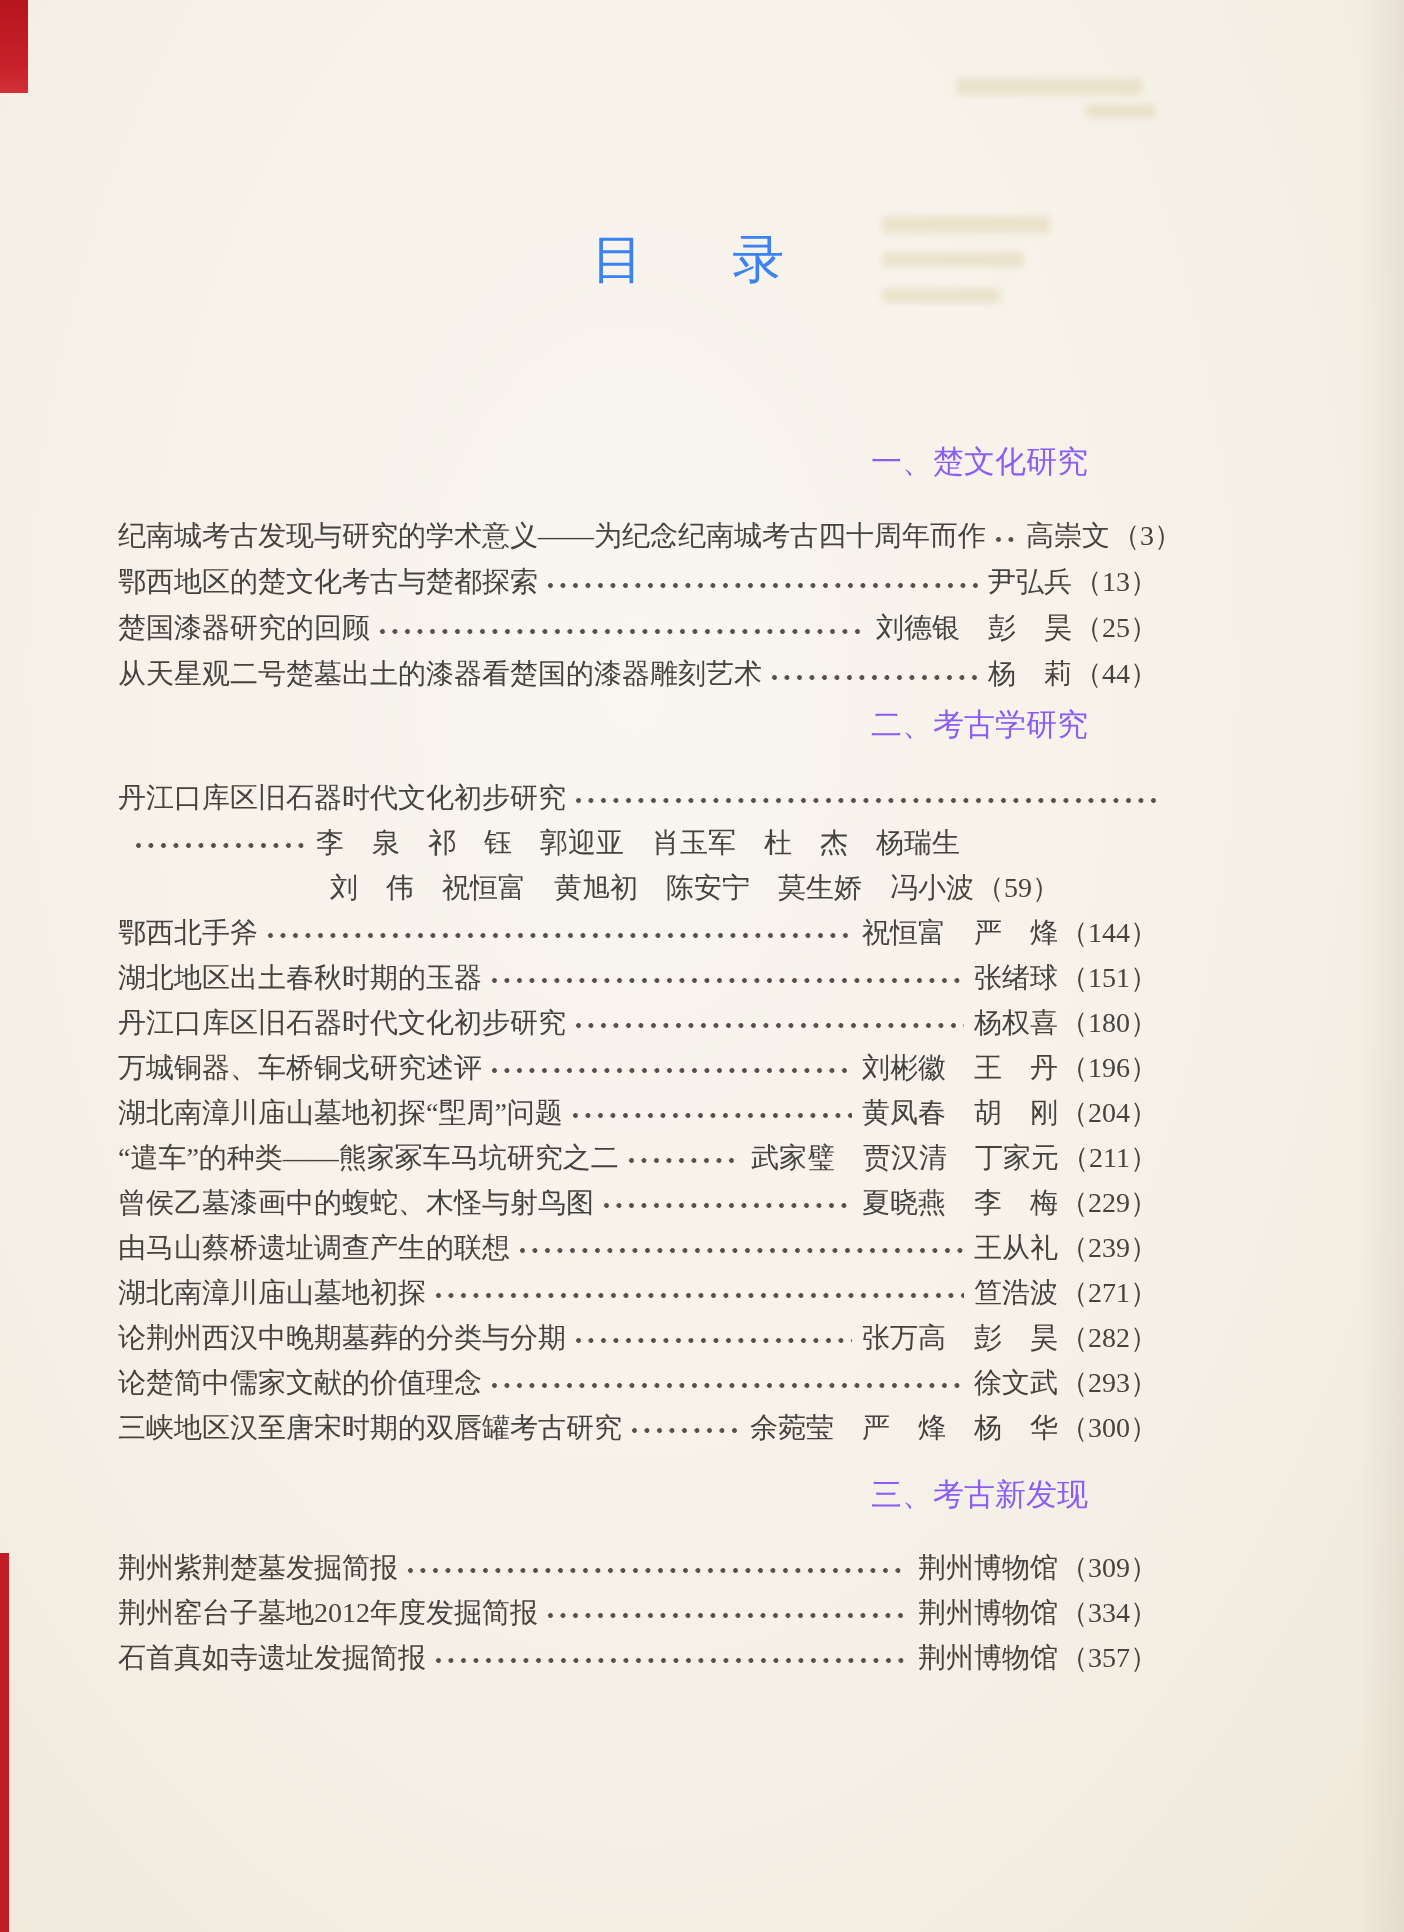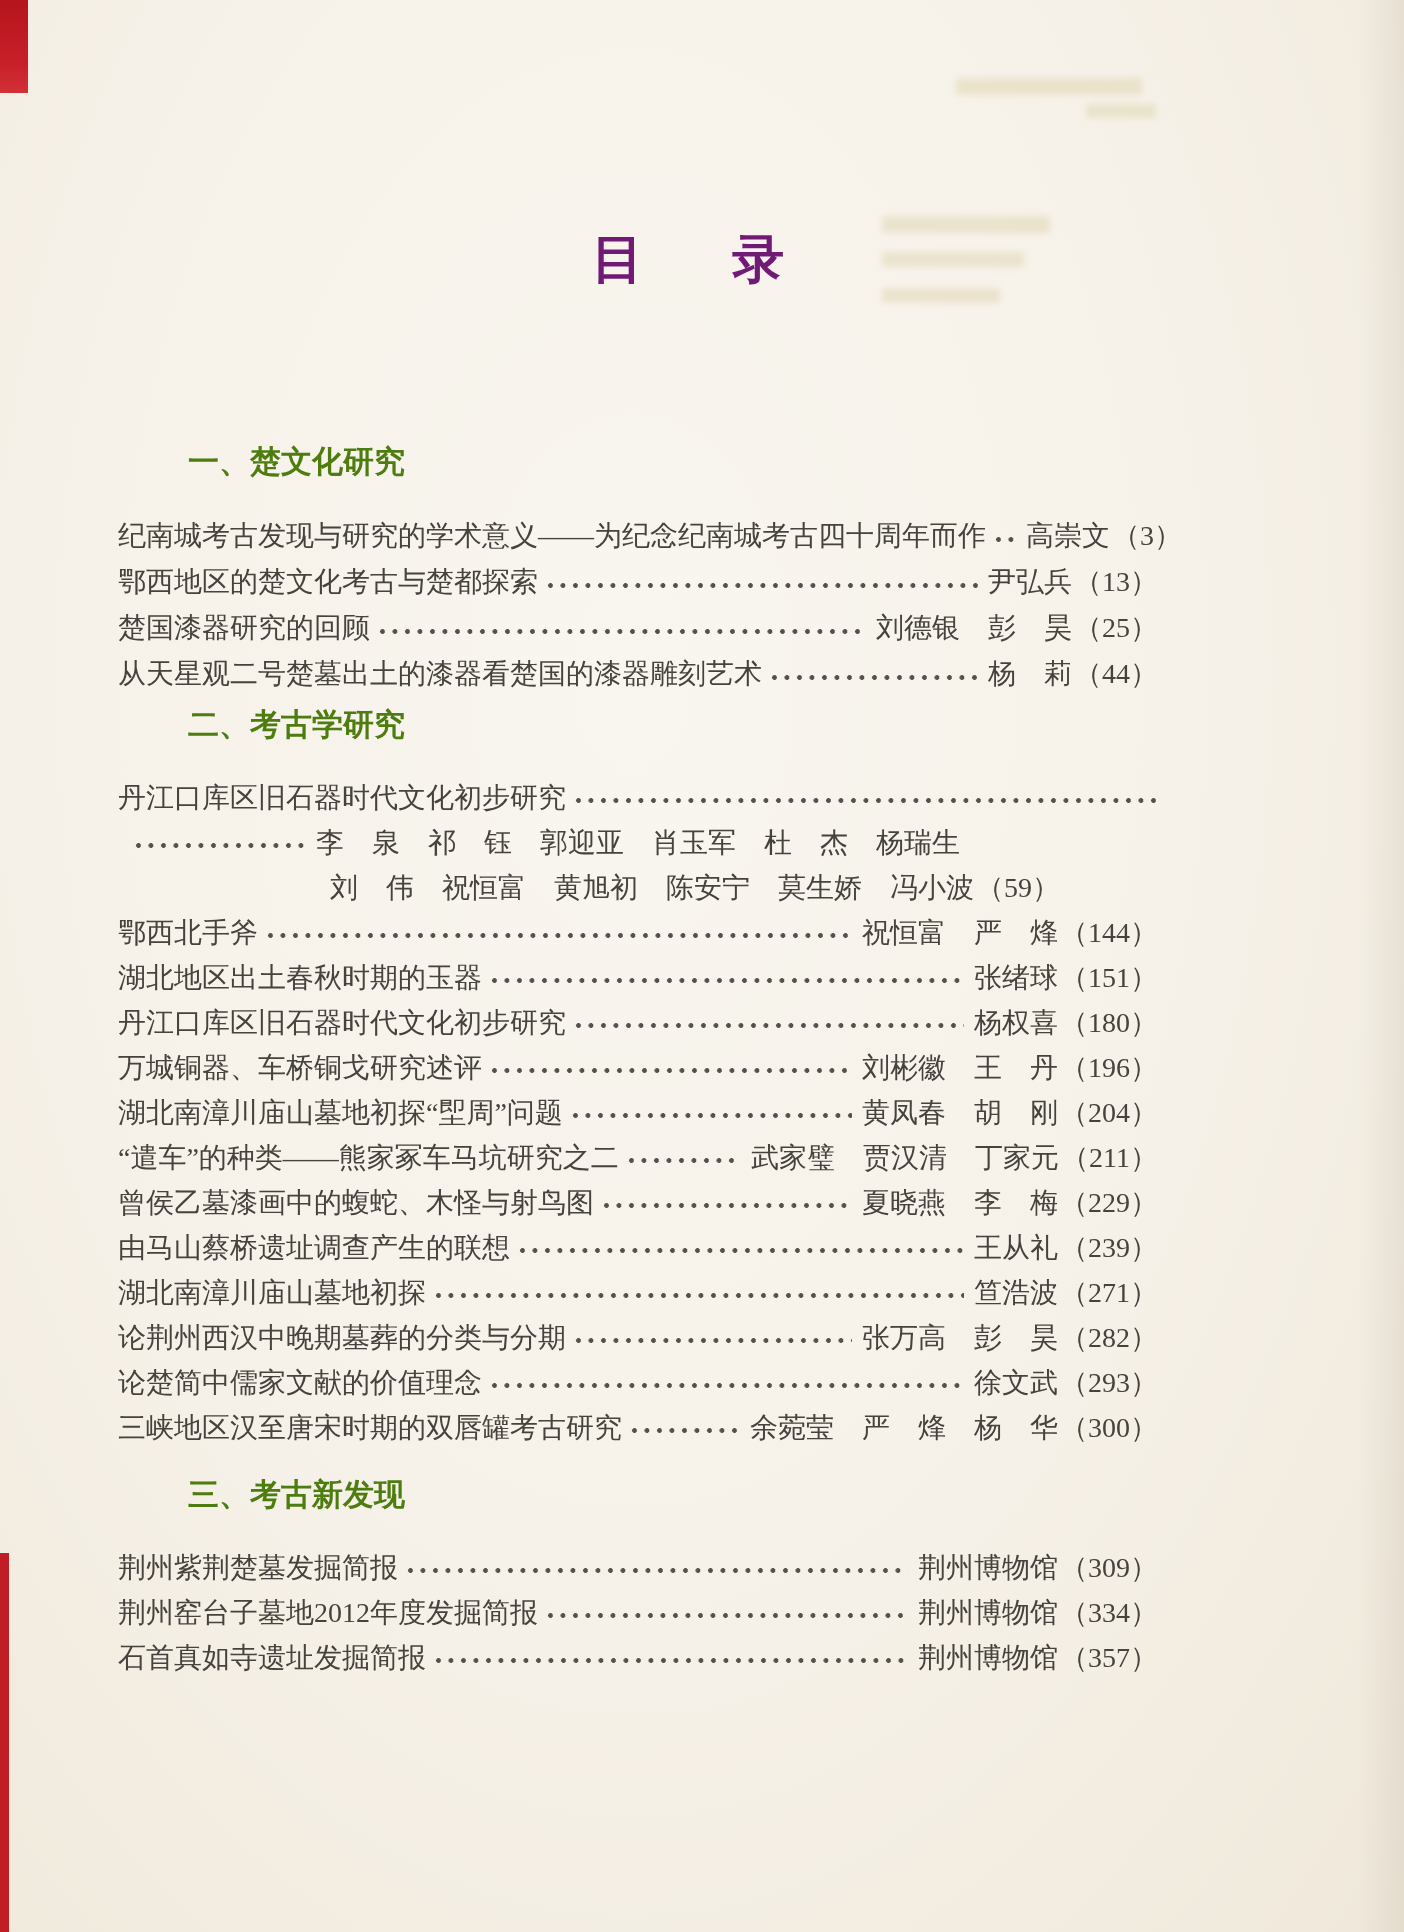--- a/index.html
+++ b/index.html
@@ -28,30 +28,30 @@
   .g2 { left:1086px; top:104px; width:70px;  height:14px; }
   .g3 { left:882px; top:216px; width:168px; height:17px; }
   .g4 { left:882px; top:252px; width:142px; height:15px; }
   .g5 { left:882px; top:288px; width:118px; height:15px; }
 
   .toc { position:absolute; left:118px; top:0; width:1040px; }
 
   .doc-title-wrap { margin-top:225px; height:60px; text-align:center; }
   .doc-title {
     display:inline-block;
-    font-size:52px; font-weight:700; color:#701a75;
+    font-size:52px; font-weight:400; color:#3b82f6;
     letter-spacing:1.7em; margin-right:-1.7em;
     transform:translateX(50px);
     white-space:nowrap;
   }
 
   .sec-h {
-    width:900px; margin:0 auto; text-align:left;
+    width:900px; margin:0 auto; text-align:right;
     font-family:"Liberation Sans", "DejaVu Sans", sans-serif;
-    font-size:31px; font-weight:700; color:#4d7c0f;
+    font-size:31px; font-weight:400; color:#8b5cf6;
     height:38px; line-height:38px;
   }
   .toc-section:nth-of-type(1) .sec-h { margin-top:158px; }
   .toc-section:nth-of-type(2) .sec-h { margin-top:9px; }
   .toc-section:nth-of-type(3) .sec-h { margin-top:26px; }
 
   .entries { margin-top:31px; }
   .toc-section:nth-of-type(1) .entries { margin-top:32px; }
 
   .entry {

